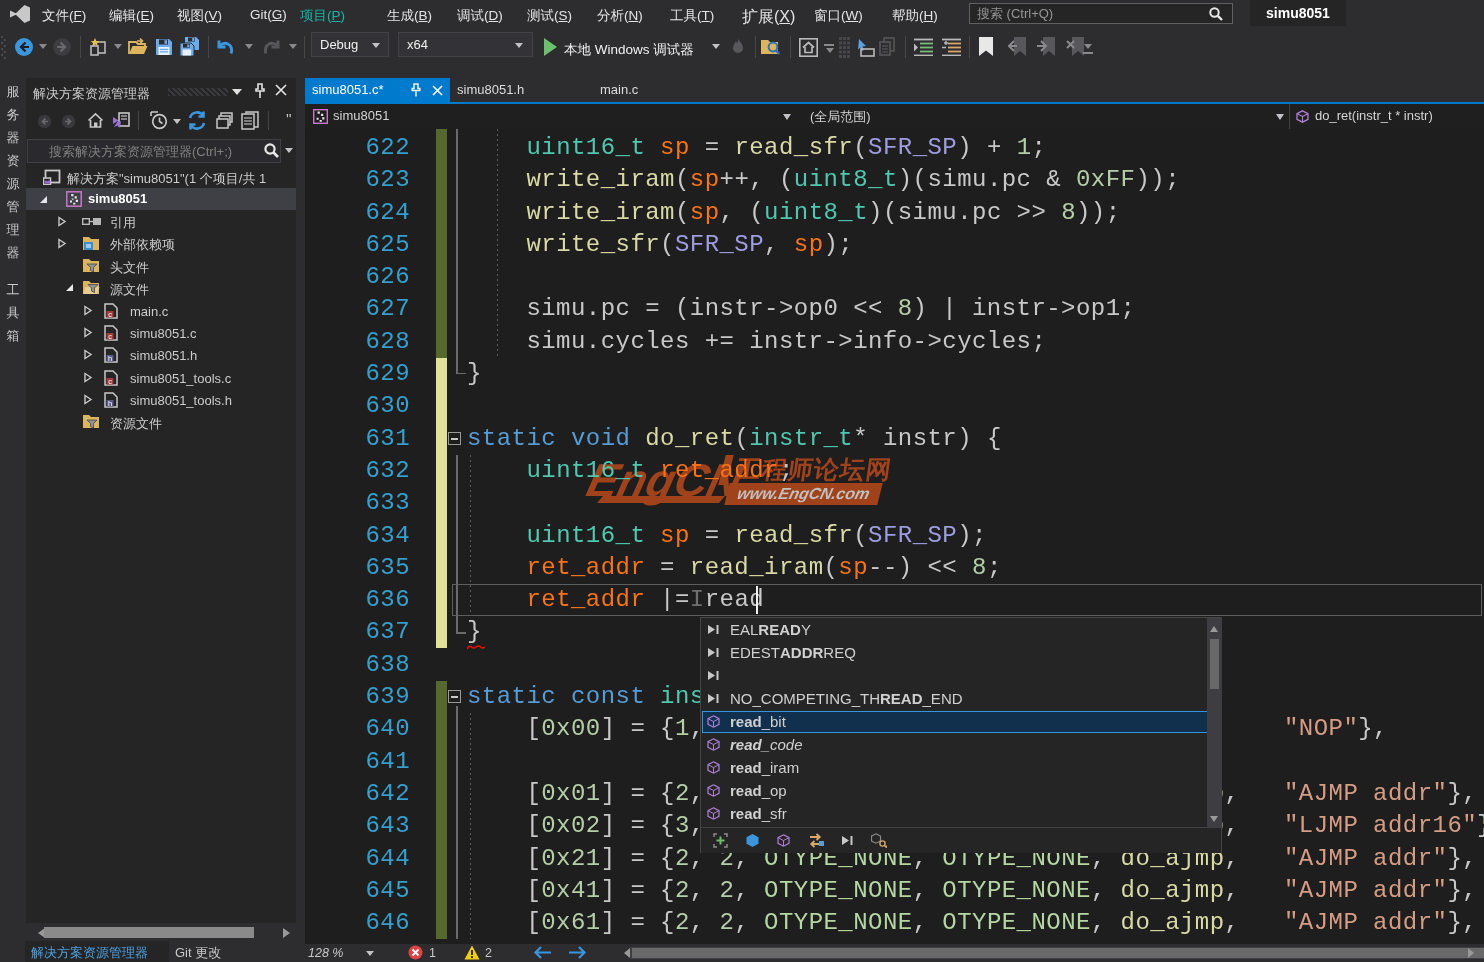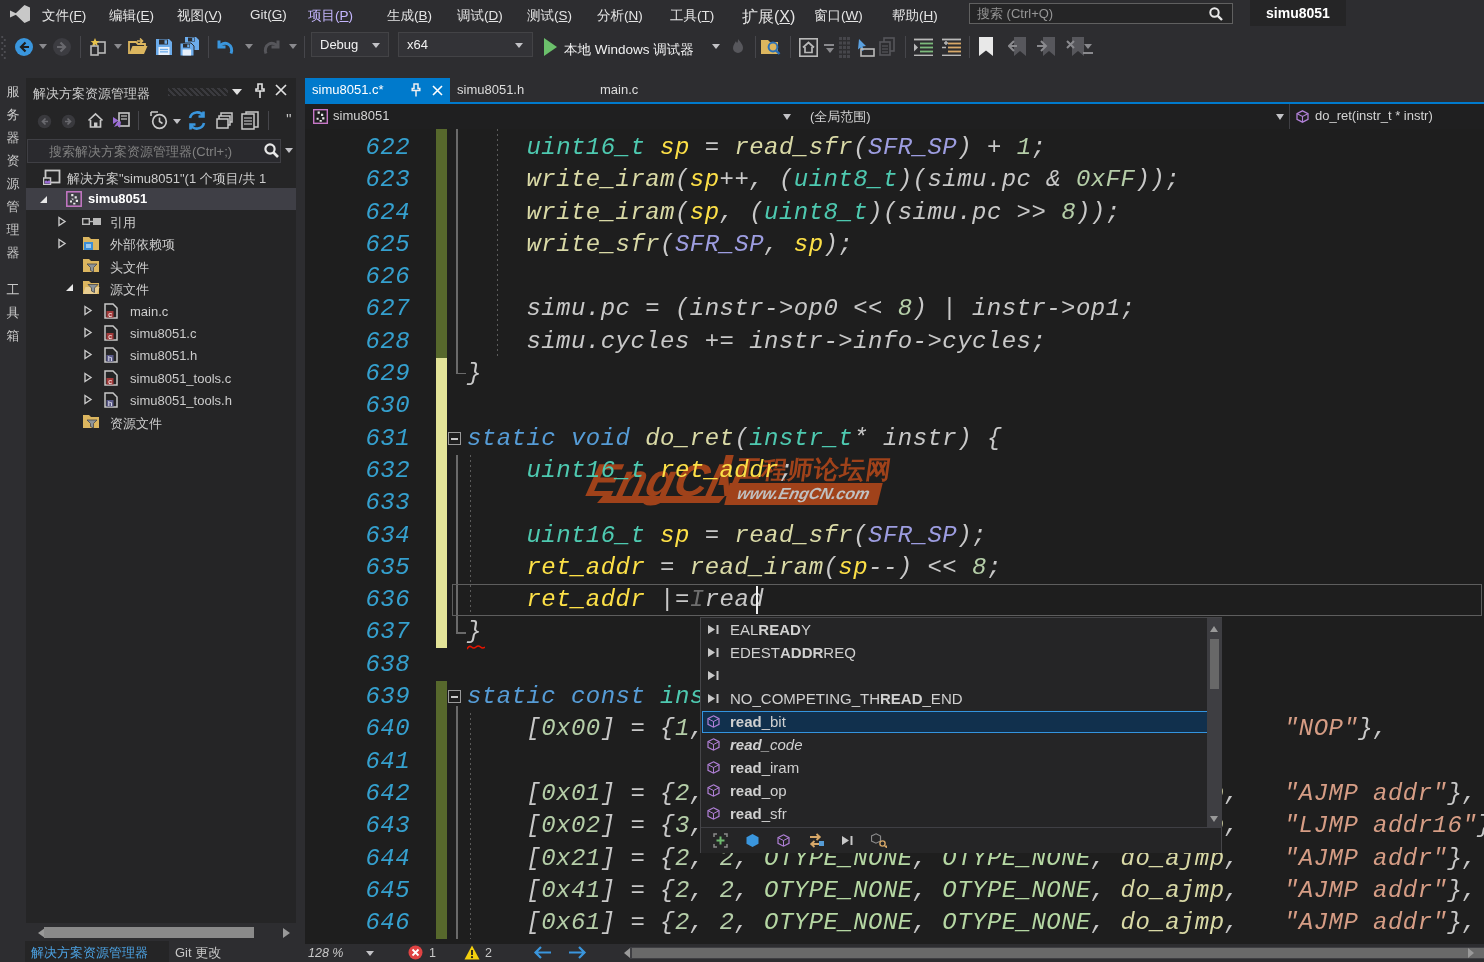--- a/index.html
+++ b/index.html
@@ -1,38 +1,38 @@
 <!DOCTYPE html>
 <html><head>
 <meta charset="utf-8">
 <style>
   * { margin:0; padding:0; box-sizing:border-box; }
   html,body { width:1484px; height:962px; overflow:hidden; background:#2d2d30;
     font-family:"Liberation Sans", sans-serif; }
   .abs { position:absolute; }
   
-  .k{color:#569cd6}.t{color:#4ec9b0}.v{color:#fde047}
+  .k{color:#569cd6}.t{color:#4ec9b0}.v{color:#f97316}
   .f{color:#d9d9a6}.m{color:#9d9de0}.n{color:#b5cea8}.e{color:#b5d7a3}
   .s{color:#d69d85}.dim{color:#6e6e6e}
-  pre { font-family:"Liberation Mono", monospace; letter-spacing:0.45px;font-style:italic; }
+  pre { font-family:"Liberation Mono", monospace; letter-spacing:0.45px; }
   svg { display:block; }
 </style>
 </head>
 <body>
 
 <div class="abs" id="titlebar" style="left:0;top:0;width:1484px;height:28px;background:#2d2d30;">
   <svg class="abs" style="left:9px;top:5px;" width="22" height="18" viewBox="0 0 22 18">
     <path d="M1 5.5 L8.5 9 L1 12.5 Z" fill="#c8c8c8"></path>
     <path d="M15.5 0 L21 2.5 L21 15.5 L15.5 18 L6 9 Z" fill="#c8c8c8"></path>
   </svg>
   <div class="abs" style="left:42px;top:7px;color:#e4e4e4;font-size:13.5px;white-space:nowrap;">文件(<u>F</u>)</div>
     <div class="abs" style="left:109px;top:7px;color:#e4e4e4;font-size:13.5px;white-space:nowrap;">编辑(<u>E</u>)</div>
     <div class="abs" style="left:177px;top:7px;color:#e4e4e4;font-size:13.5px;white-space:nowrap;">视图(<u>V</u>)</div>
     <div class="abs" style="left:250px;top:7px;color:#e4e4e4;font-size:13.5px;white-space:nowrap;">Git(<u>G</u>)</div>
-    <div class="abs" style="left:308px;top:7px;color:#c4b5fd;font-size:13.5px;white-space:nowrap;">项目(<u>P</u>)</div>
+    <div class="abs" style="left:300px;top:7px;color:#14b8a6;font-size:13.5px;white-space:nowrap;">项目(<u>P</u>)</div>
     <div class="abs" style="left:387px;top:7px;color:#e4e4e4;font-size:13.5px;white-space:nowrap;">生成(<u>B</u>)</div>
     <div class="abs" style="left:457px;top:7px;color:#e4e4e4;font-size:13.5px;white-space:nowrap;">调试(<u>D</u>)</div>
     <div class="abs" style="left:527px;top:7px;color:#e4e4e4;font-size:13.5px;white-space:nowrap;">测试(<u>S</u>)</div>
     <div class="abs" style="left:597px;top:7px;color:#e4e4e4;font-size:13.5px;white-space:nowrap;">分析(<u>N</u>)</div>
     <div class="abs" style="left:670px;top:7px;color:#e4e4e4;font-size:13.5px;white-space:nowrap;">工具(<u>T</u>)</div>
     <div class="abs" style="left:742px;top:7px;color:#e4e4e4;font-size:16px;white-space:nowrap;">扩展(<u>X</u>)</div>
     <div class="abs" style="left:814px;top:7px;color:#e4e4e4;font-size:13.5px;white-space:nowrap;">窗口(<u>W</u>)</div>
     <div class="abs" style="left:892px;top:7px;color:#e4e4e4;font-size:13.5px;white-space:nowrap;">帮助(<u>H</u>)</div>
   <div class="abs" style="left:969px;top:3px;width:264px;height:21px;background:#252526;border:1px solid #606060;color:#969696;font-size:13px;line-height:19px;padding-left:7px;">搜索 (Ctrl+Q)
     <svg class="abs" style="right:8px;top:2px;" width="16" height="16" viewBox="0 0 16 16">

